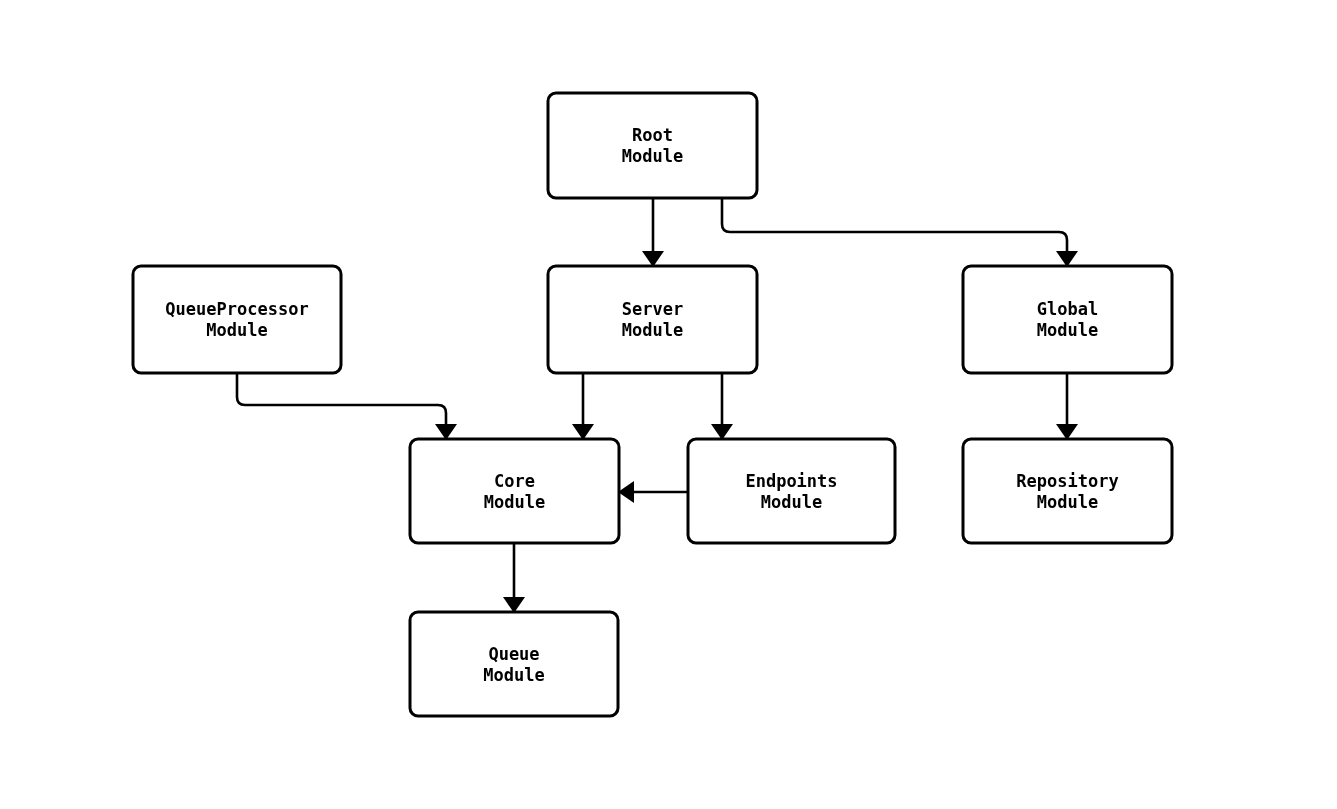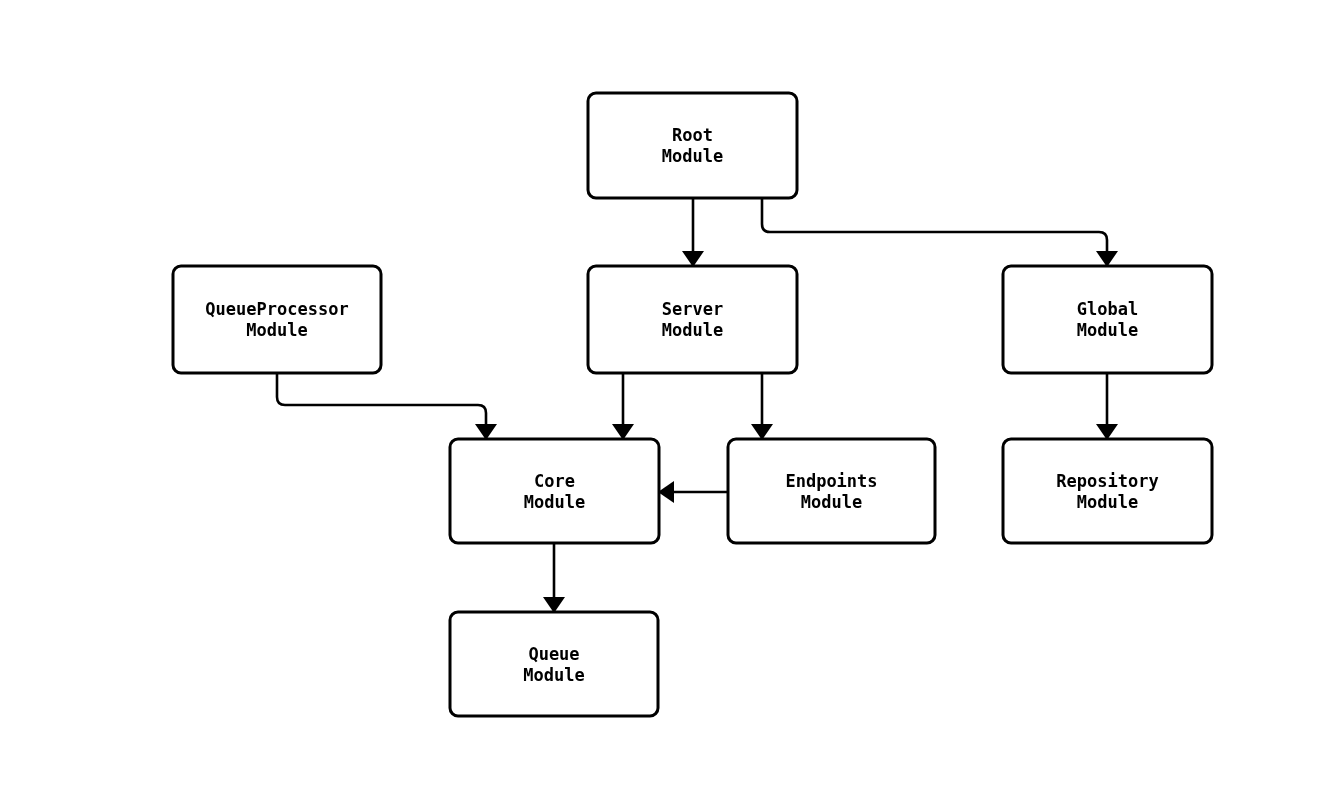--- a/index.html
+++ b/index.html
@@ -8,21 +8,20 @@
     background: #ffffff;
     width: 1337px;
     height: 809px;
     overflow: hidden;
     font-family: "DejaVu Sans Mono", "Liberation Mono", monospace;
   }
   #diagram-wrap {
     position: relative;
     width: 1109px;
     height: 809px;
-    margin-left: 40px;
   }
   svg { display: block; }
   .node-box {
     fill: #ffffff;
     stroke: #000000;
     stroke-width: 3;
   }
   .node-label {
     fill: #000000;
     font-family: "DejaVu Sans Mono", "Liberation Mono", monospace;

